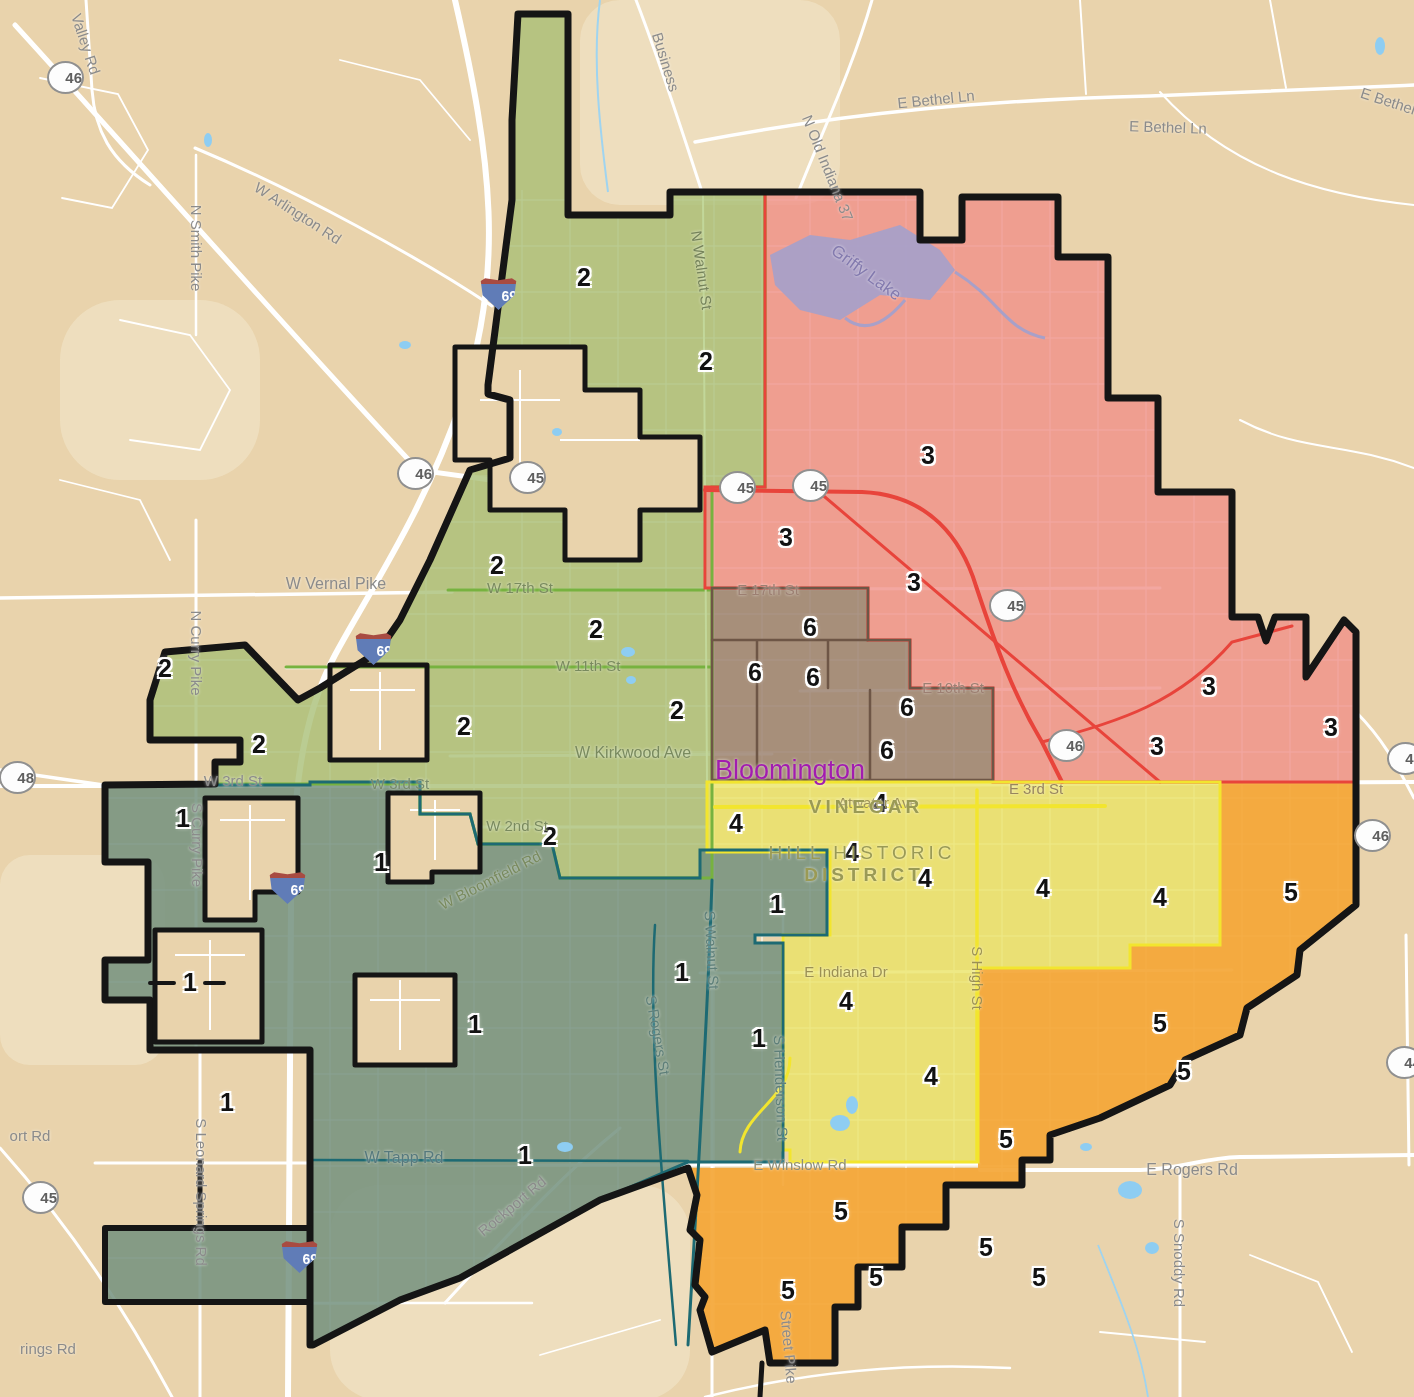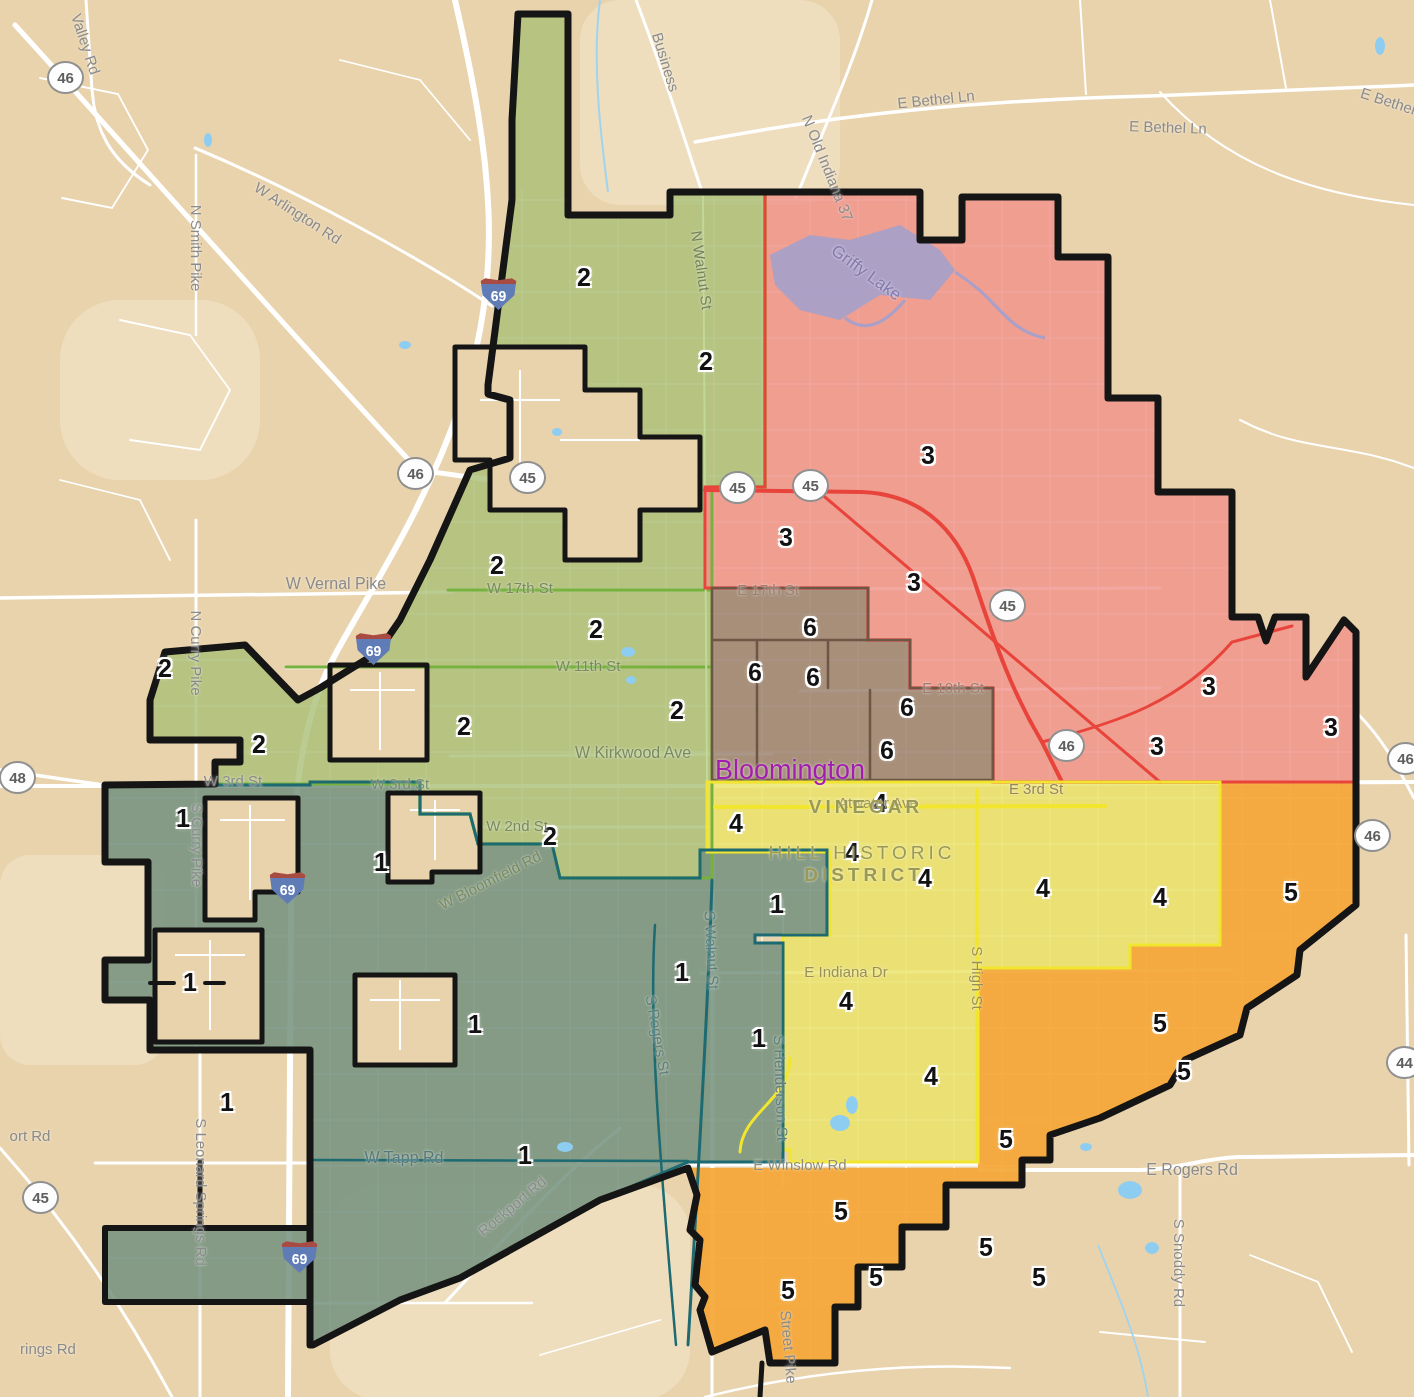--- a/index.html
+++ b/index.html
@@ -6,21 +6,21 @@
   body{width:1414px;height:1397px;overflow:hidden;position:relative;
        font-family:"Liberation Sans", sans-serif;background:#e9d3ac;}
   #map-viewport{position:absolute;inset:0;}
   svg{position:absolute;left:0;top:0;}
   #labels{position:absolute;left:0;top:0;width:100%;height:100%;z-index:5;pointer-events:none;}
   .dnum{position:absolute;transform:translate(-50%,-50%);
         font-weight:bold;font-size:25px;color:#121212;
         text-shadow:-2px -2px 0 #fff,2px -2px 0 #fff,-2px 2px 0 #fff,2px 2px 0 #fff,0 0 5px #fff;}
   .rlabel{position:absolute;white-space:nowrap;font-size:15px;color:#8b8b8b;
           text-shadow:0 0 3px rgba(255,255,255,.75);}
-  .shield{position:absolute;display:flex;align-items:center;justify-content:center;z-index:4;}
+  .shield{position:absolute;display:flex;align-items:center;justify-content:flex-end;z-index:4;}
   .shield.state{width:33px;height:29px;background:#fdfdfd;border:2px solid #909090;
                 border-radius:50%;color:#5f5f5f;font-weight:bold;font-size:15px;}
   .shield.i{width:37px;height:33px;color:#fff;font-weight:bold;font-size:14px;
             background:linear-gradient(#a84b42 0 7px,#607cb7 7px);
             clip-path:polygon(2% 12%,14% 4%,50% 10%,86% 4%,98% 12%,93% 55%,50% 100%,7% 55%);}
   .shield.i span{margin-top:5px;}
 </style>
 </head>
 <body>
 

